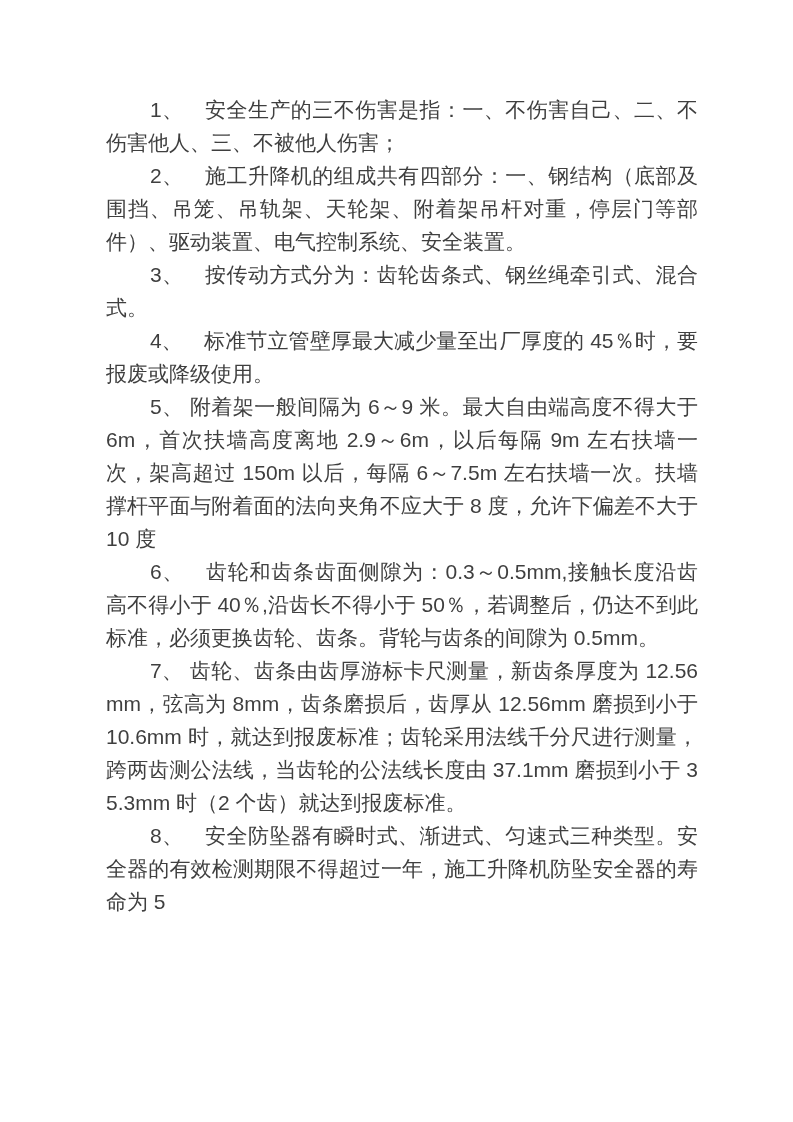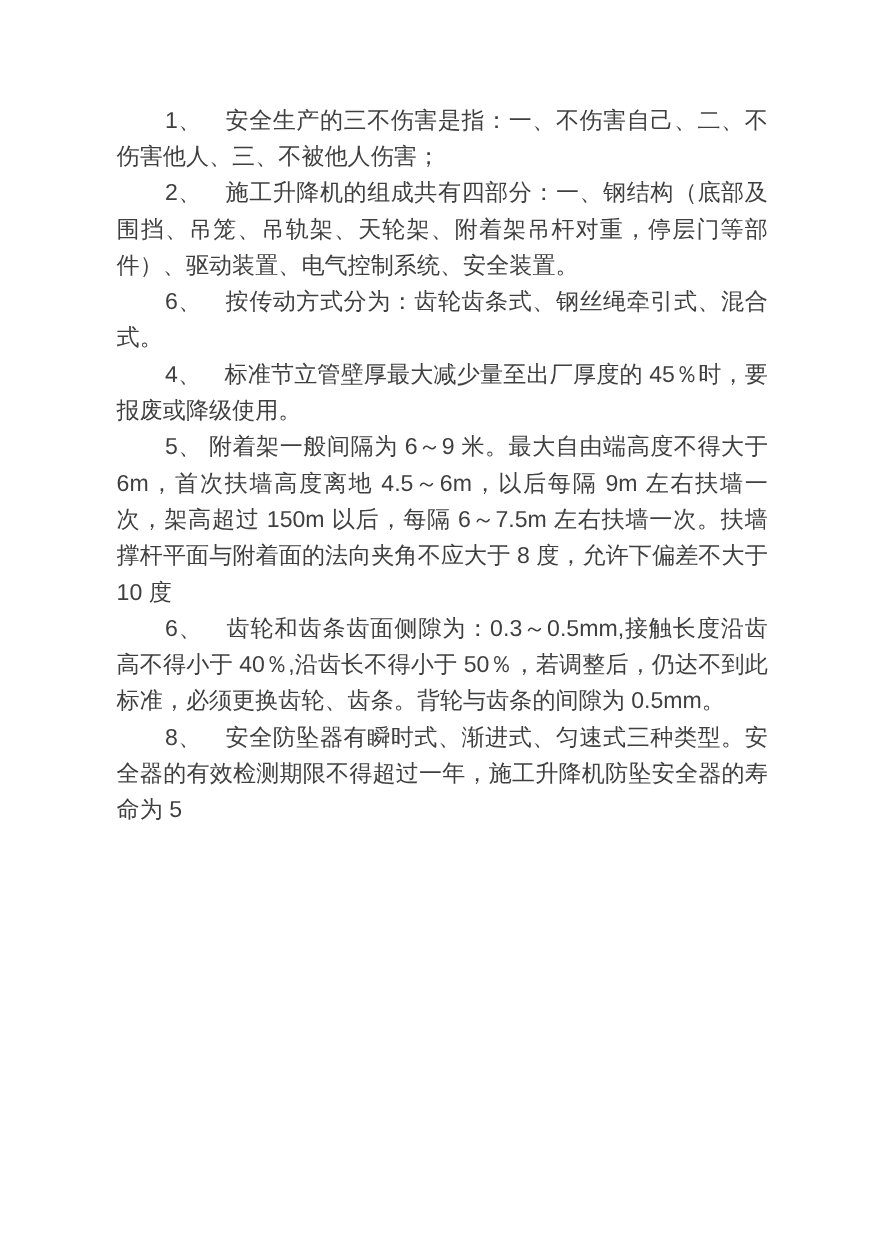--- a/index.html
+++ b/index.html
@@ -35,19 +35,20 @@
     font-weight: 400;
   }
 </style>
 </head>
 <body>
 
 <div class="page">
   <div class="doc-content">
     <p class="para">1、　安全生产的三不伤害是指：一、不伤害自己、二、不伤害他人、三、不被他人伤害；</p>
     <p class="para">2、　施工升降机的组成共有四部分：一、钢结构（底部及围挡、吊笼、吊轨架、天轮架、附着架吊杆对重，停层门等部件）、驱动装置、电气控制系统、安全装置。</p>
-    <p class="para">6、　按传动方式分为：齿轮齿条式、钢丝绳牵引式、混合式。</p>
+    <p class="para">3、　按传动方式分为：齿轮齿条式、钢丝绳牵引式、混合式。</p>
     <p class="para">4、　标准节立管壁厚最大减少量至出厂厚度的 45％时，要报废或降级使用。</p>
-    <p class="para">5、 附着架一般间隔为 6～9 米。最大自由端高度不得大于 6m，首次扶墙高度离地 4.5～6m，以后每隔 9m 左右扶墙一次，架高超过 150m 以后，每隔 6～7.5m 左右扶墙一次。扶墙撑杆平面与附着面的法向夹角不应大于 8 度，允许下偏差不大于 10 度</p>
+    <p class="para">5、 附着架一般间隔为 6～9 米。最大自由端高度不得大于 6m，首次扶墙高度离地 2.9～6m，以后每隔 9m 左右扶墙一次，架高超过 150m 以后，每隔 6～7.5m 左右扶墙一次。扶墙撑杆平面与附着面的法向夹角不应大于 8 度，允许下偏差不大于 10 度</p>
     <p class="para">6、　齿轮和齿条齿面侧隙为：0.3～0.5mm,接触长度沿齿高不得小于 40％,沿齿长不得小于 50％，若调整后，仍达不到此标准，必须更换齿轮、齿条。背轮与齿条的间隙为 0.5mm。</p>
+    <p class="para">7、 齿轮、齿条由齿厚游标卡尺测量，新齿条厚度为 12.56mm，弦高为 8mm，齿条磨损后，齿厚从 12.56mm 磨损到小于 10.6mm 时，就达到报废标准；齿轮采用法线千分尺进行测量，跨两齿测公法线，当齿轮的公法线长度由 37.1mm 磨损到小于 35.3mm 时（2 个齿）就达到报废标准。</p>
     <p class="para">8、　安全防坠器有瞬时式、渐进式、匀速式三种类型。安全器的有效检测期限不得超过一年，施工升降机防坠安全器的寿命为 5</p>
   </div>
 </div>
 
 </body></html>

